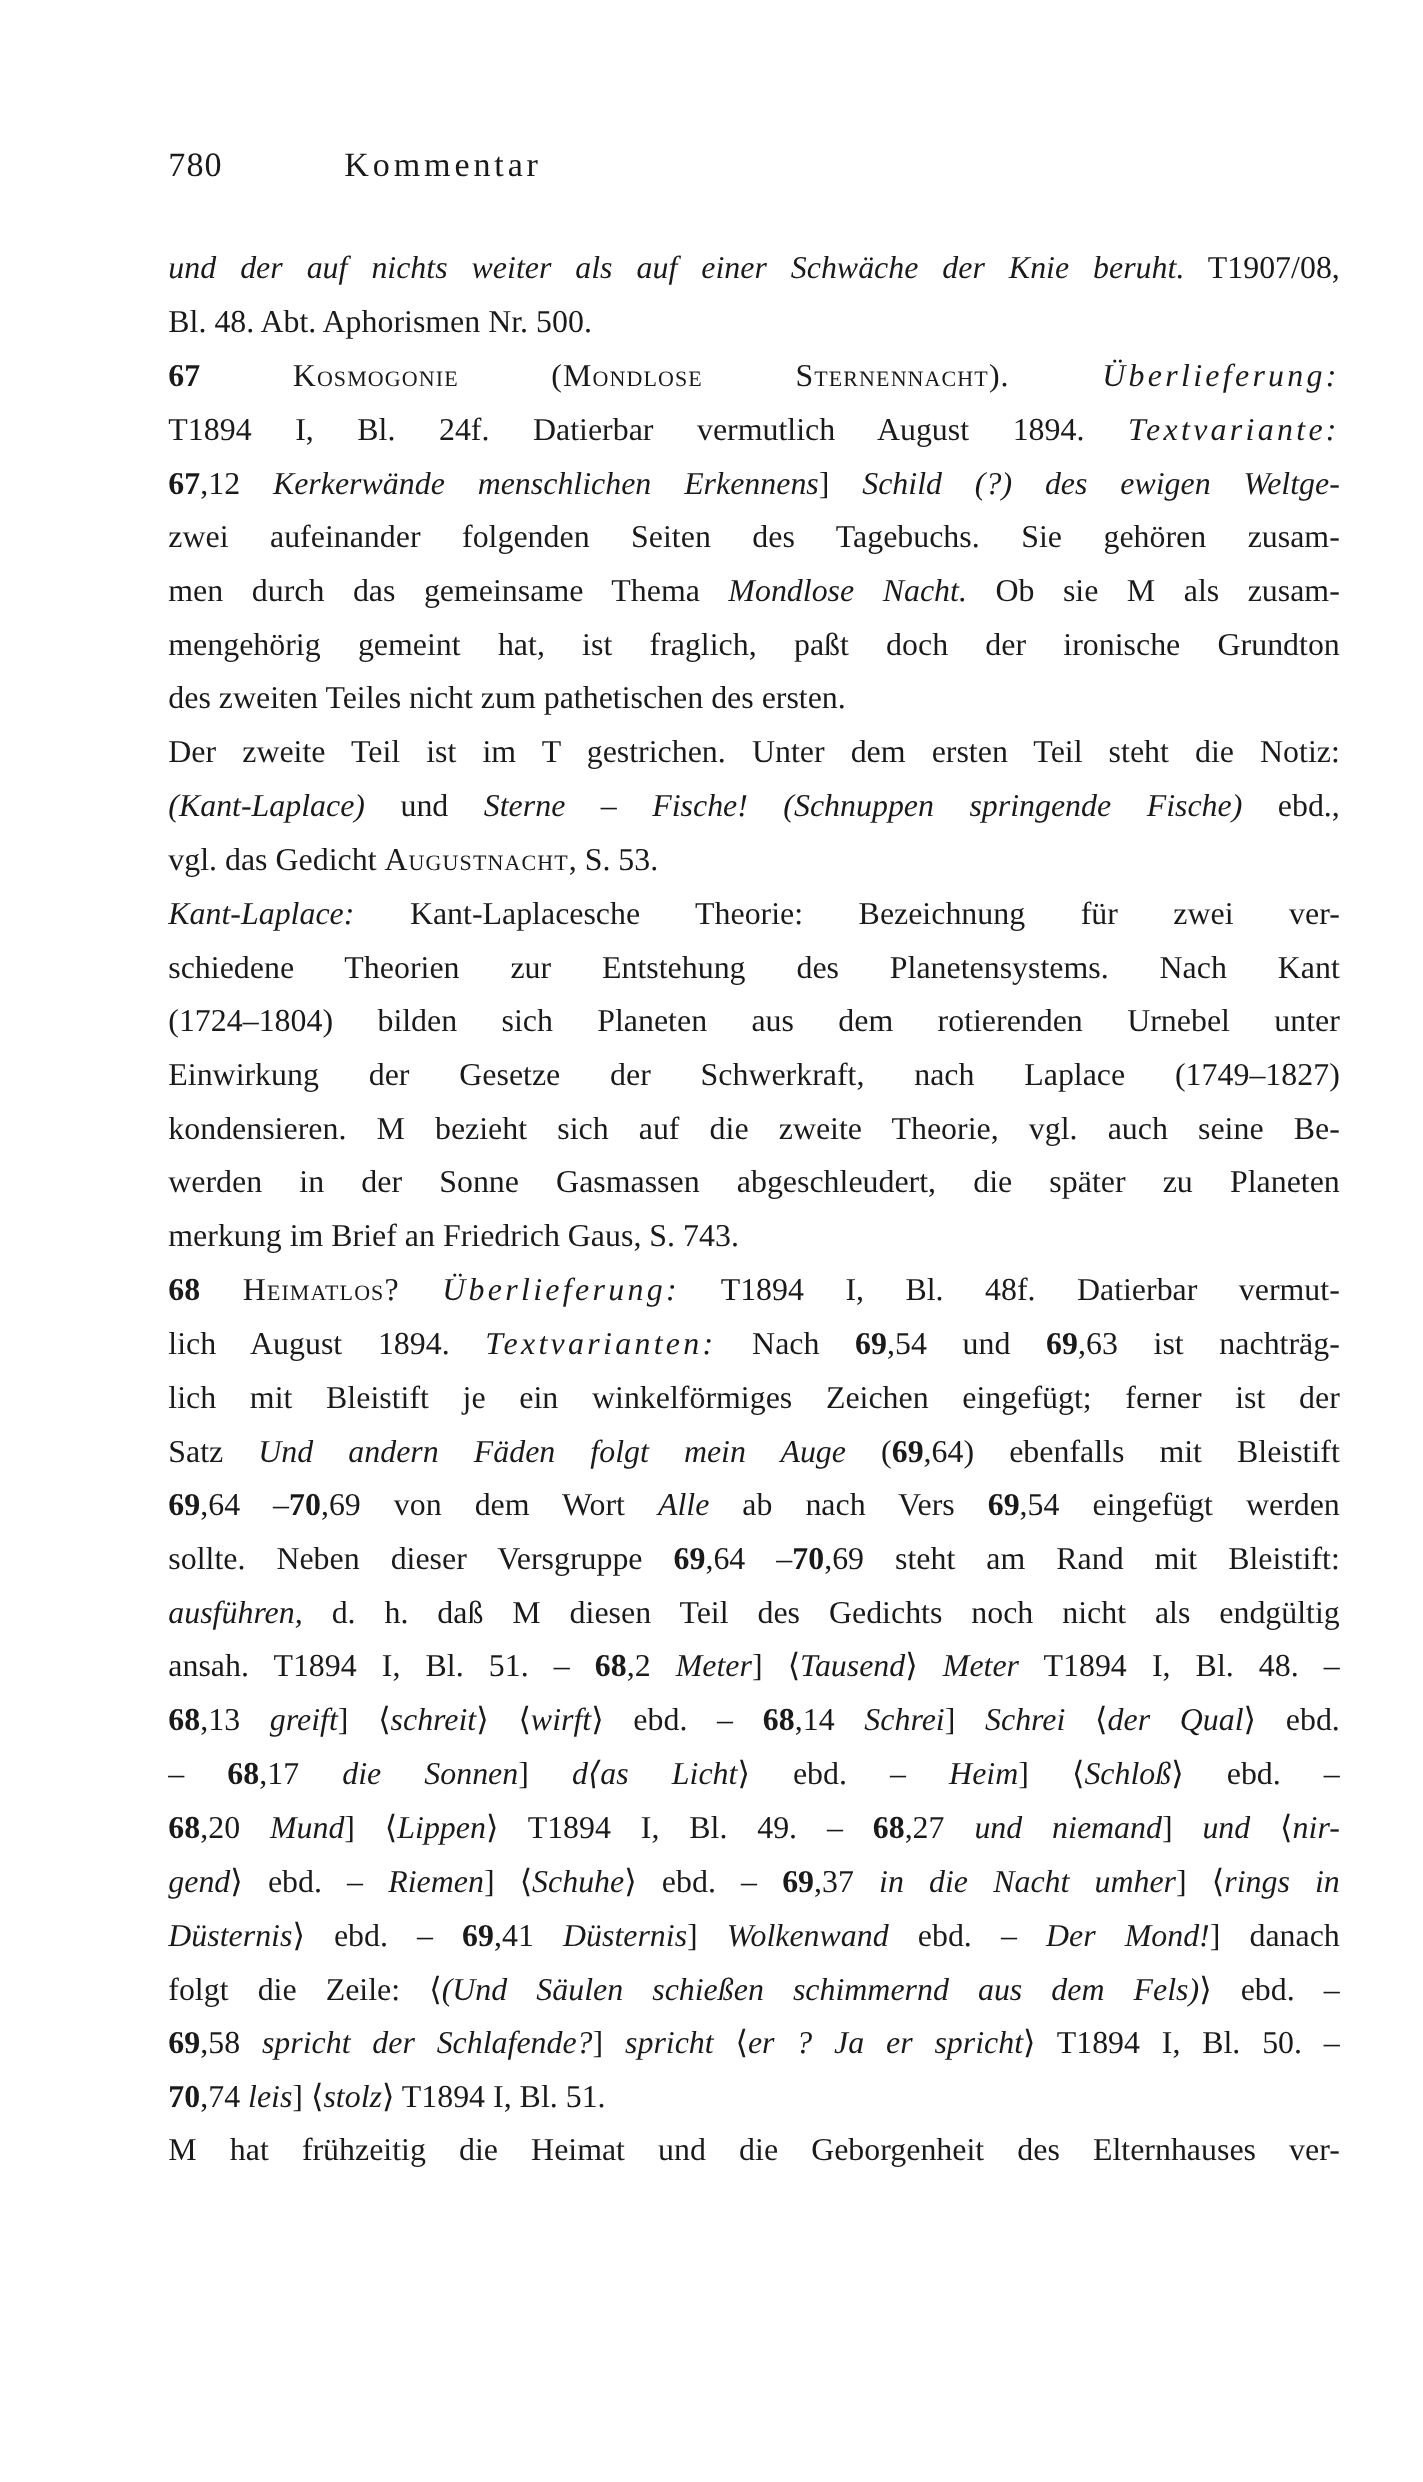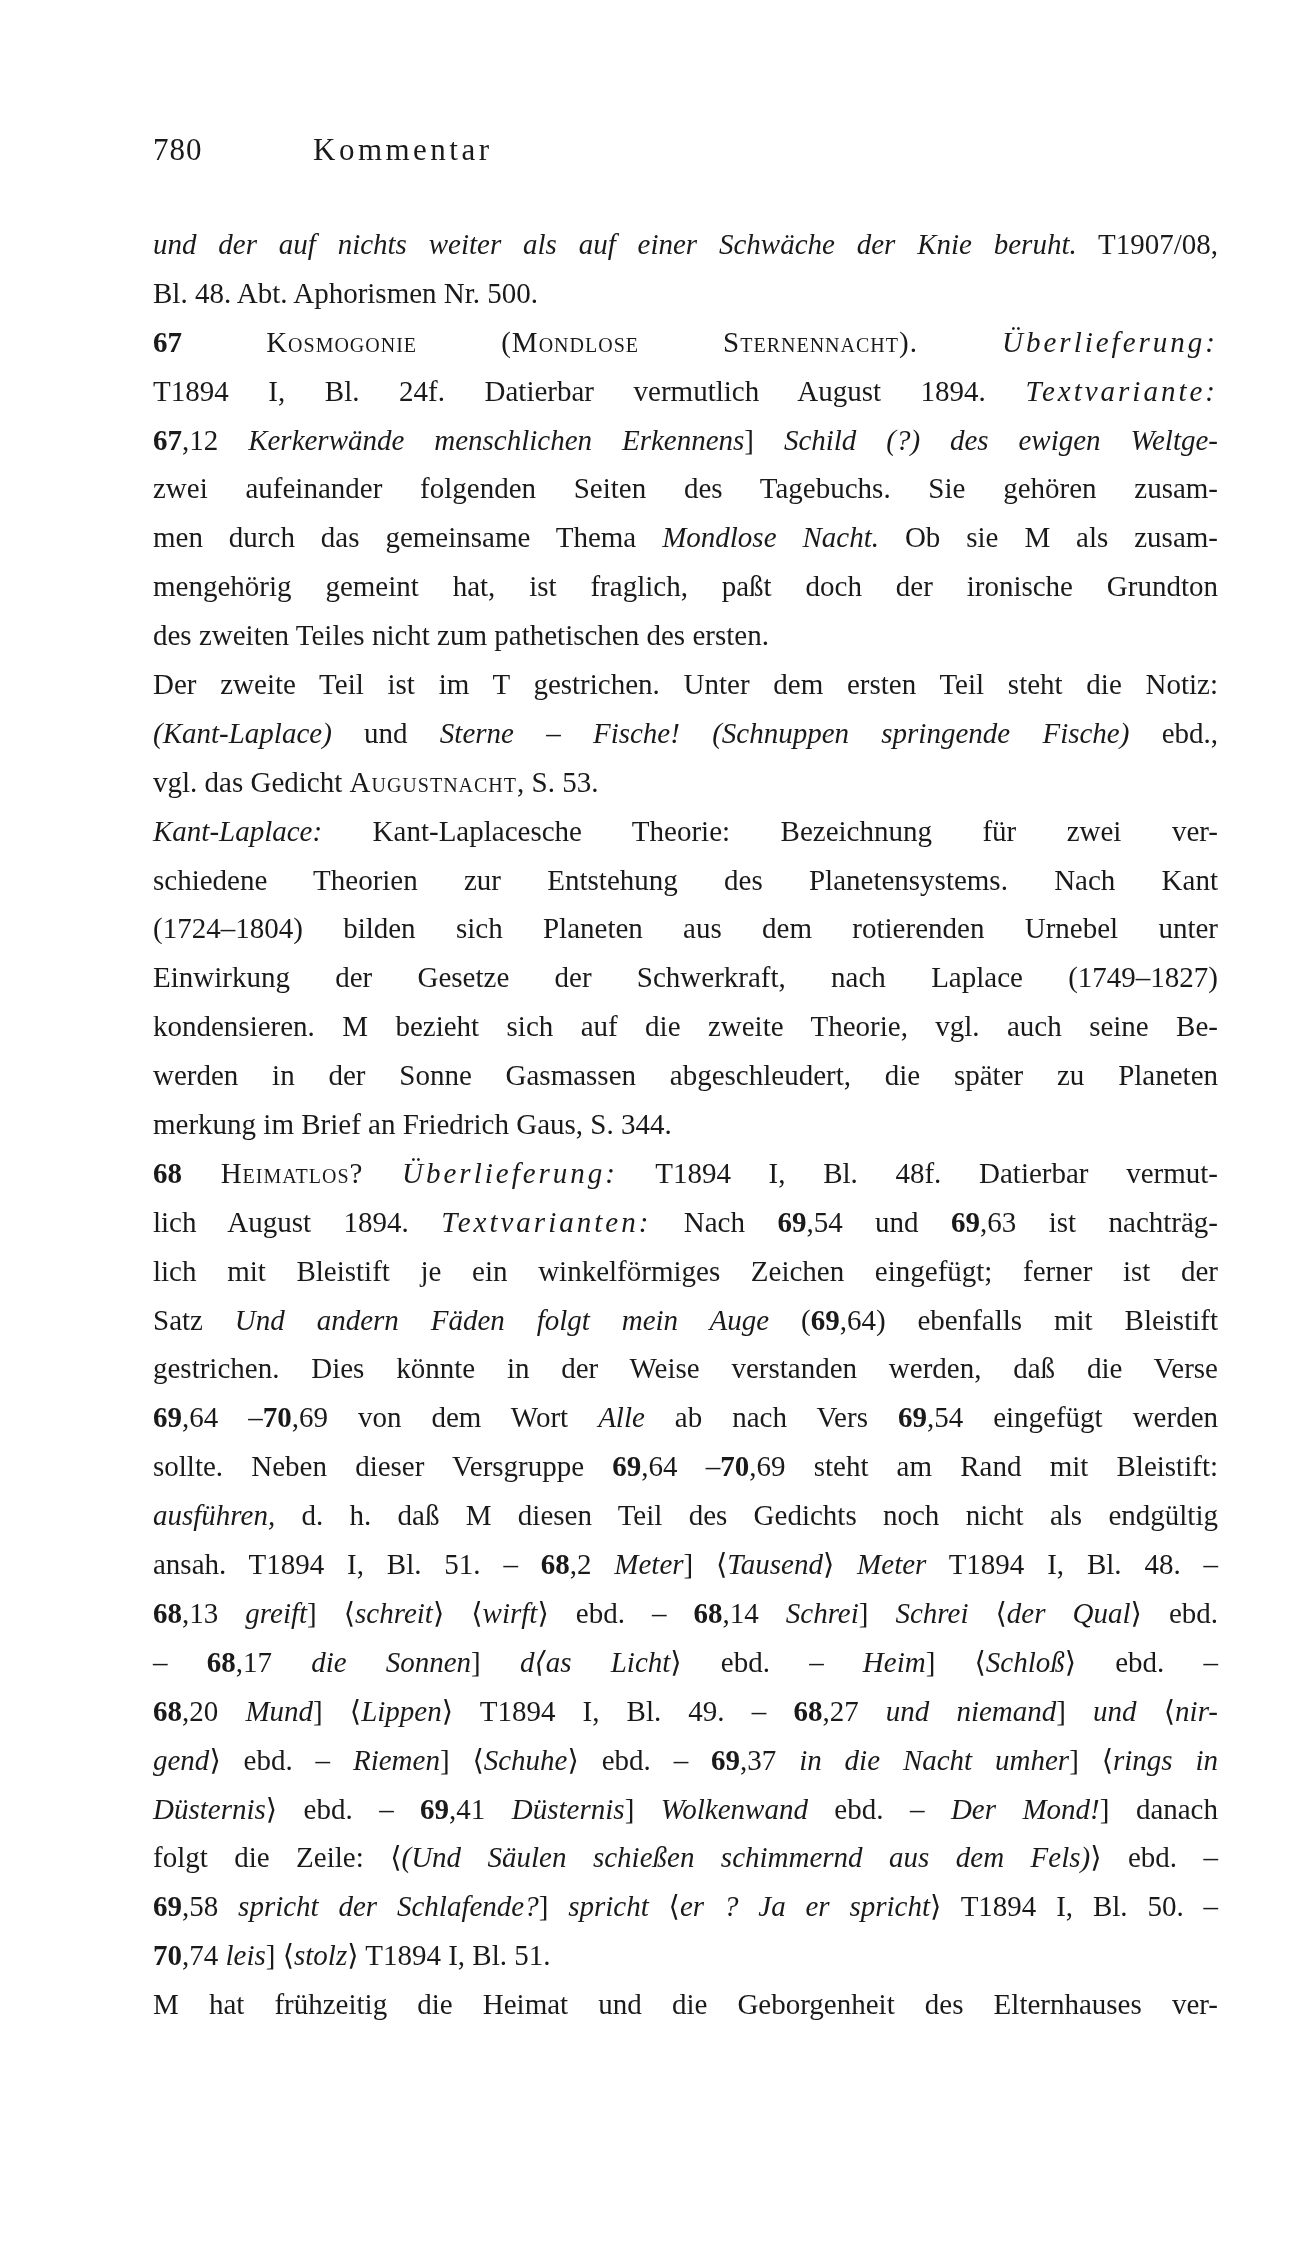--- a/index.html
+++ b/index.html
@@ -40,26 +40,25 @@
     <div class="line last"><span class="seg ">des zweiten Teiles nicht zum pathetischen des ersten.</span></div>
     <div class="line"><span class="seg ">Der zweite Teil ist im T gestrichen. Unter dem ersten Teil steht die Notiz:</span></div>
     <div class="line"><span class="seg i">(Kant-Laplace)</span><span class="seg "> und </span><span class="seg i">Sterne – Fische! (Schnuppen springende Fische)</span><span class="seg "> ebd.,</span></div>
     <div class="line last"><span class="seg ">vgl. das Gedicht </span><span class="seg sc">Augustnacht</span><span class="seg ">, S. 53.</span></div>
     <div class="line"><span class="seg i">Kant-Laplace:</span><span class="seg "> Kant-Laplacesche Theorie: Bezeichnung für zwei ver-</span></div>
     <div class="line"><span class="seg ">schiedene Theorien zur Entstehung des Planetensystems. Nach Kant</span></div>
     <div class="line"><span class="seg ">(1724–1804) bilden sich Planeten aus dem rotierenden Urnebel unter</span></div>
     <div class="line"><span class="seg ">Einwirkung der Gesetze der Schwerkraft, nach Laplace (1749–1827)</span></div>
     <div class="line"><span class="seg ">kondensieren. M bezieht sich auf die zweite Theorie, vgl. auch seine Be-</span></div>
     <div class="line"><span class="seg ">werden in der Sonne Gasmassen abgeschleudert, die später zu Planeten</span></div>
-    <div class="line last"><span class="seg ">merkung im Brief an Friedrich Gaus, S. 344.</span></div>
+    <div class="line last"><span class="seg ">merkung im Brief an Friedrich Gaus, S. 743.</span></div>
     <div class="line"><span class="seg b">68</span><span class="seg sc"> Heimatlos? </span><span class="seg sp">Überlieferung:</span><span class="seg "> T1894 I, Bl. 48f. Datierbar vermut-</span></div>
     <div class="line"><span class="seg ">lich August 1894. </span><span class="seg sp">Textvarianten:</span><span class="seg "> Nach </span><span class="seg b">69</span><span class="seg ">,54 und </span><span class="seg b">69</span><span class="seg ">,63 ist nachträg-</span></div>
     <div class="line"><span class="seg ">lich mit Bleistift je ein winkelförmiges Zeichen eingefügt; ferner ist der</span></div>
     <div class="line"><span class="seg ">Satz </span><span class="seg i">Und andern Fäden folgt mein Auge</span><span class="seg "> (</span><span class="seg b">69</span><span class="seg ">,64) ebenfalls mit Bleistift</span></div>
-    <div class="line"><span class="seg ">gestrichen. Dies könnte in der Weise verstanden werden, daß die Verse</span></div>
     <div class="line"><span class="seg b">69</span><span class="seg ">,64 –</span><span class="seg b">70</span><span class="seg ">,69 von dem Wort </span><span class="seg i">Alle</span><span class="seg "> ab nach Vers </span><span class="seg b">69</span><span class="seg ">,54 eingefügt werden</span></div>
     <div class="line"><span class="seg ">sollte. Neben dieser Versgruppe </span><span class="seg b">69</span><span class="seg ">,64 –</span><span class="seg b">70</span><span class="seg ">,69 steht am Rand mit Bleistift:</span></div>
     <div class="line"><span class="seg i">ausführen,</span><span class="seg "> d. h. daß M diesen Teil des Gedichts noch nicht als endgültig</span></div>
     <div class="line"><span class="seg ">ansah. T1894 I, Bl. 51. – </span><span class="seg b">68</span><span class="seg ">,2 </span><span class="seg i">Meter</span><span class="seg ">] ⟨</span><span class="seg i">Tausend</span><span class="seg ">⟩ </span><span class="seg i">Meter</span><span class="seg "> T1894 I, Bl. 48. –</span></div>
     <div class="line"><span class="seg b">68</span><span class="seg ">,13 </span><span class="seg i">greift</span><span class="seg ">] ⟨</span><span class="seg i">schreit</span><span class="seg ">⟩ ⟨</span><span class="seg i">wirft</span><span class="seg ">⟩ ebd. – </span><span class="seg b">68</span><span class="seg ">,14 </span><span class="seg i">Schrei</span><span class="seg ">] </span><span class="seg i">Schrei</span><span class="seg "> ⟨</span><span class="seg i">der Qual</span><span class="seg ">⟩ ebd.</span></div>
     <div class="line"><span class="seg ">– </span><span class="seg b">68</span><span class="seg ">,17 </span><span class="seg i">die Sonnen</span><span class="seg ">] </span><span class="seg i">d⟨as Licht</span><span class="seg ">⟩ ebd. – </span><span class="seg i">Heim</span><span class="seg ">] ⟨</span><span class="seg i">Schloß</span><span class="seg ">⟩ ebd. –</span></div>
     <div class="line"><span class="seg b">68</span><span class="seg ">,20 </span><span class="seg i">Mund</span><span class="seg ">] ⟨</span><span class="seg i">Lippen</span><span class="seg ">⟩ T1894 I, Bl. 49. – </span><span class="seg b">68</span><span class="seg ">,27 </span><span class="seg i">und niemand</span><span class="seg ">] </span><span class="seg i">und</span><span class="seg "> ⟨</span><span class="seg i">nir-</span></div>
     <div class="line"><span class="seg i">gend</span><span class="seg ">⟩ ebd. – </span><span class="seg i">Riemen</span><span class="seg ">] ⟨</span><span class="seg i">Schuhe</span><span class="seg ">⟩ ebd. – </span><span class="seg b">69</span><span class="seg ">,37 </span><span class="seg i">in die Nacht umher</span><span class="seg ">] ⟨</span><span class="seg i">rings in</span></div>
     <div class="line"><span class="seg i">Düsternis</span><span class="seg ">⟩ ebd. – </span><span class="seg b">69</span><span class="seg ">,41 </span><span class="seg i">Düsternis</span><span class="seg ">] </span><span class="seg i">Wolkenwand</span><span class="seg "> ebd. – </span><span class="seg i">Der Mond!</span><span class="seg ">] danach</span></div>
     <div class="line"><span class="seg ">folgt die Zeile: ⟨</span><span class="seg i">(Und Säulen schießen schimmernd aus dem Fels)</span><span class="seg ">⟩ ebd. –</span></div>

